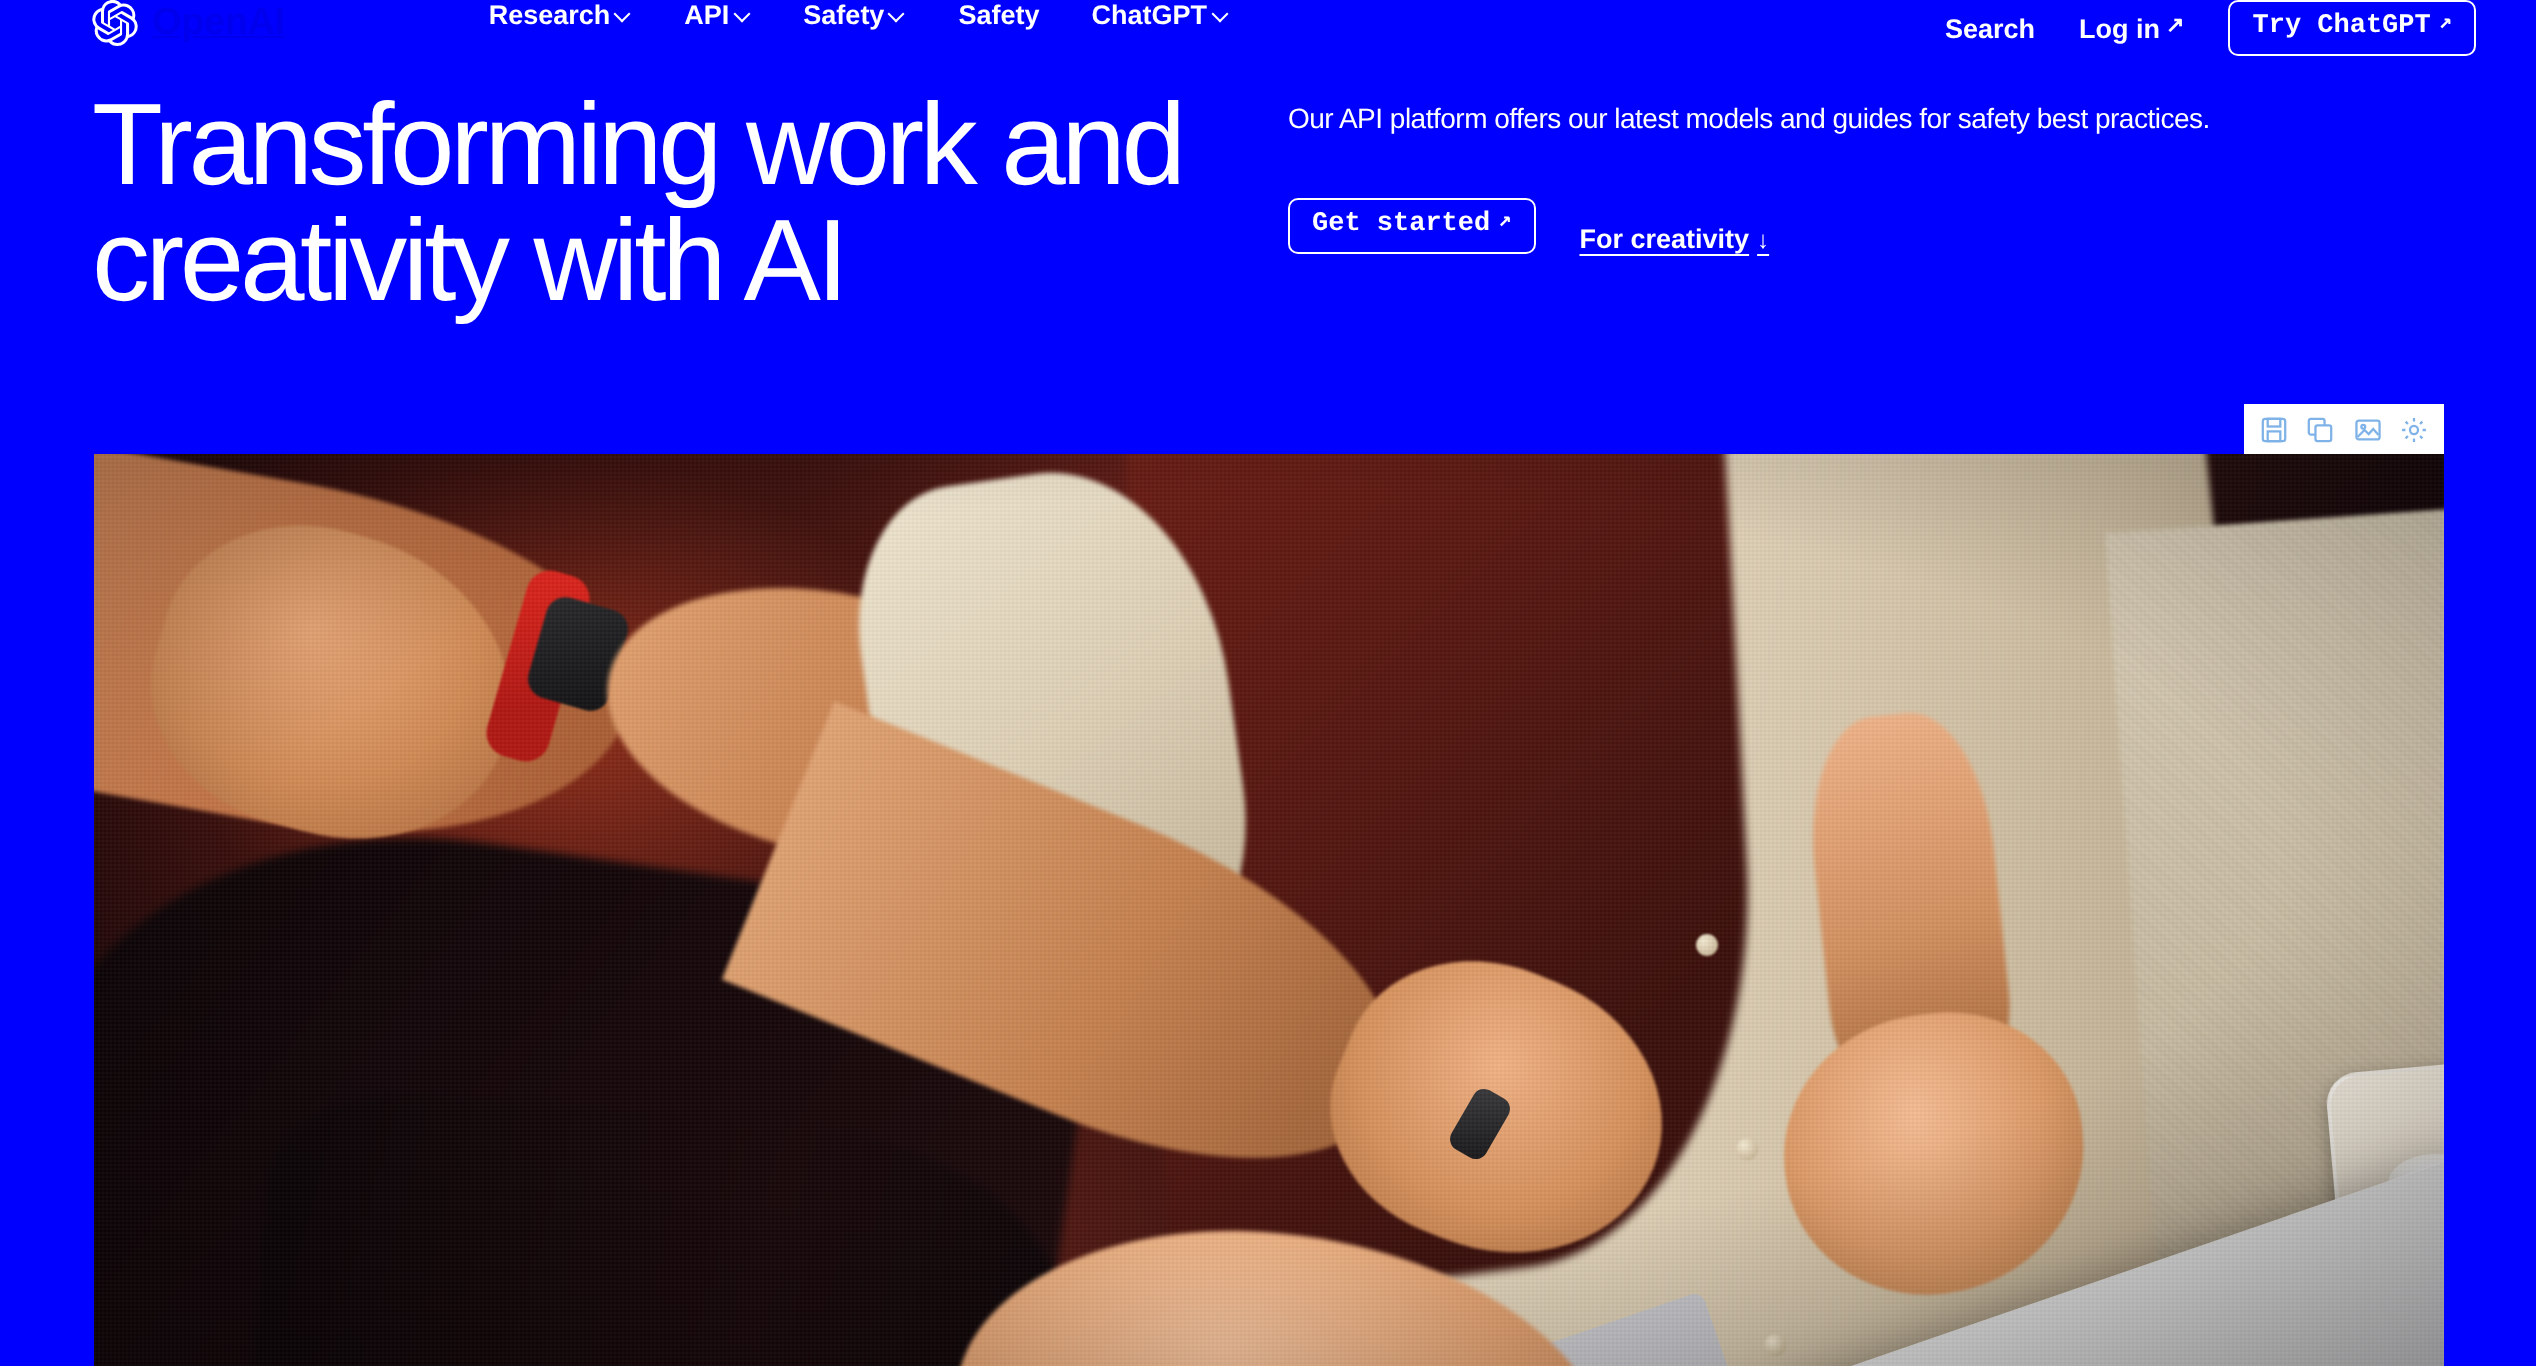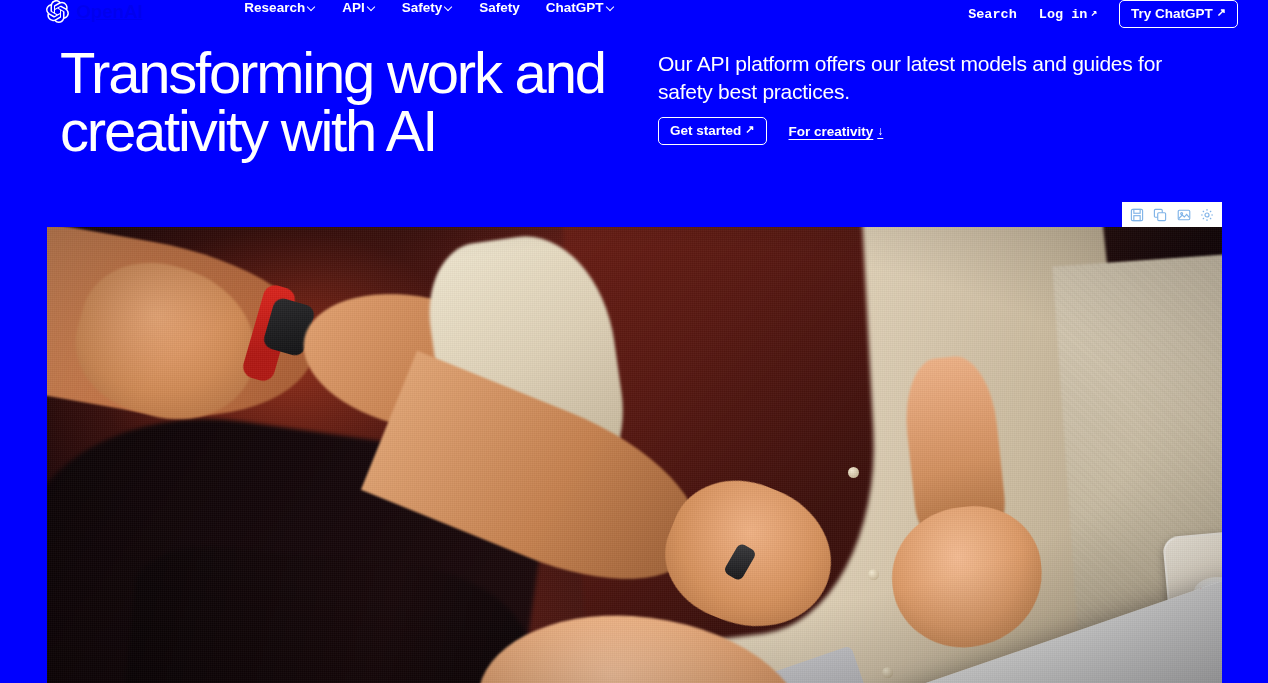--- a/index.html
+++ b/index.html
@@ -74,76 +74,76 @@
     border-bottom: 1.4px solid #fff;
     transform: rotate(45deg);
   }
 
   .nav-right {
     margin-left: auto;
     display: flex;
     align-items: center;
     gap: 22px;
   }
-  .nav-right .nav-link { font-size: 13.5px; font-family: Liberation Mono, monospace; }
+  .nav-right .nav-link { font-size: 13.5px; }
 
   .arrow-ne { font-size: 11px; line-height: 1; position: relative; top: -1px; }
   .arrow-down { font-size: 12px; line-height: 1; }
 
   .btn-outline {
     border: 1.3px solid #ffffff;
     border-radius: 5px;
     padding: 5px 11px 6px;
     font-size: 13.5px;
     font-weight: 700;
     color: #fff;
     background: transparent;
     display: flex;
     align-items: center;
     gap: 4px;
     cursor: pointer;
     white-space: nowrap;
-    font-family: Liberation Sans, sans-serif;
+    font-family: Liberation Mono, monospace;
   }
 
   
   .hero {
     position: absolute;
     top: 42px; left: 0;
     width: 1268px;
     display: flex;
-    padding: 0 60px;
+    padding: 0 46px;
   }
 
   .hero-title {
     font-size: 58px;
     font-weight: 400;
     line-height: 1.0;
     letter-spacing: -2.2px;
     width: 580px;
     flex: 0 0 580px;
     padding-top: 2px;
   }
 
   .hero-right {
     flex: 1 1 auto;
     padding-left: 18px;
     padding-top: 8px;
   }
   .hero-sub {
-    font-size: 21px;
+    font-size: 14px;
     font-weight: 400;
     line-height: 1.32;
     letter-spacing: -0.25px;
     max-width: 575px;
   }
   .hero-ctas {
-    margin-top: 12px;
-    display: flex;
-    align-items: center;
+    margin-top: 31px;
+    display: flex;
+    align-items: flex-end;
     gap: 22px;
   }
   .link-underline {
     font-size: 13.5px;
     font-weight: 700;
     color: #fff;
     text-decoration: underline;
     text-underline-offset: 2.5px;
     display: flex;
     align-items: center;

